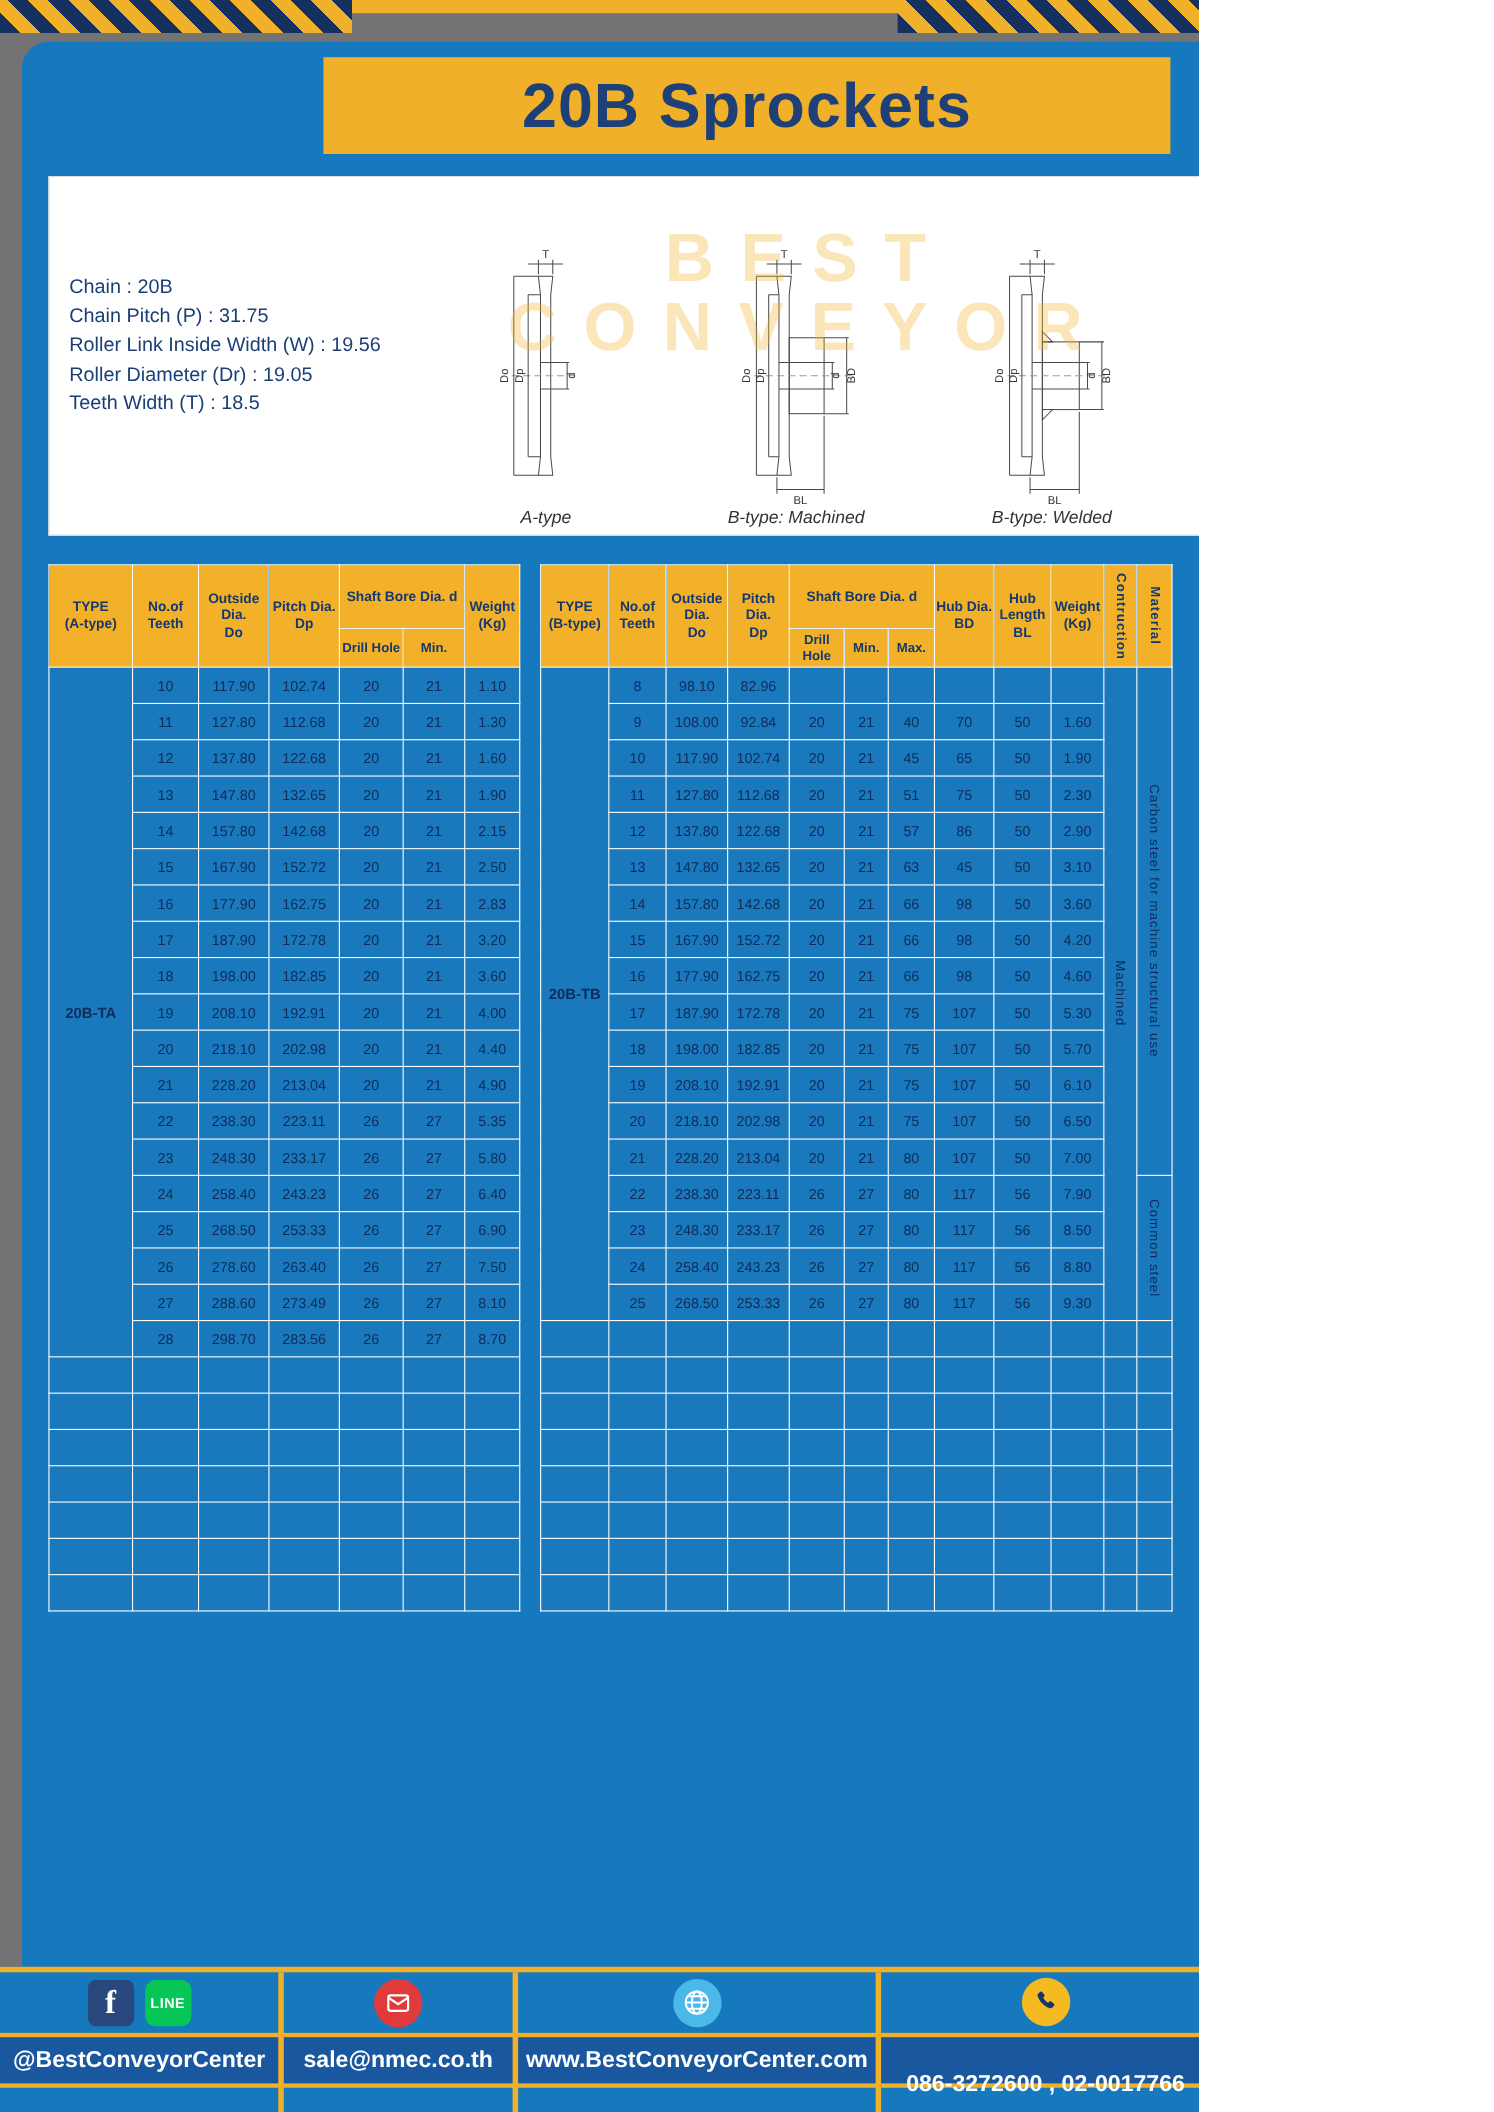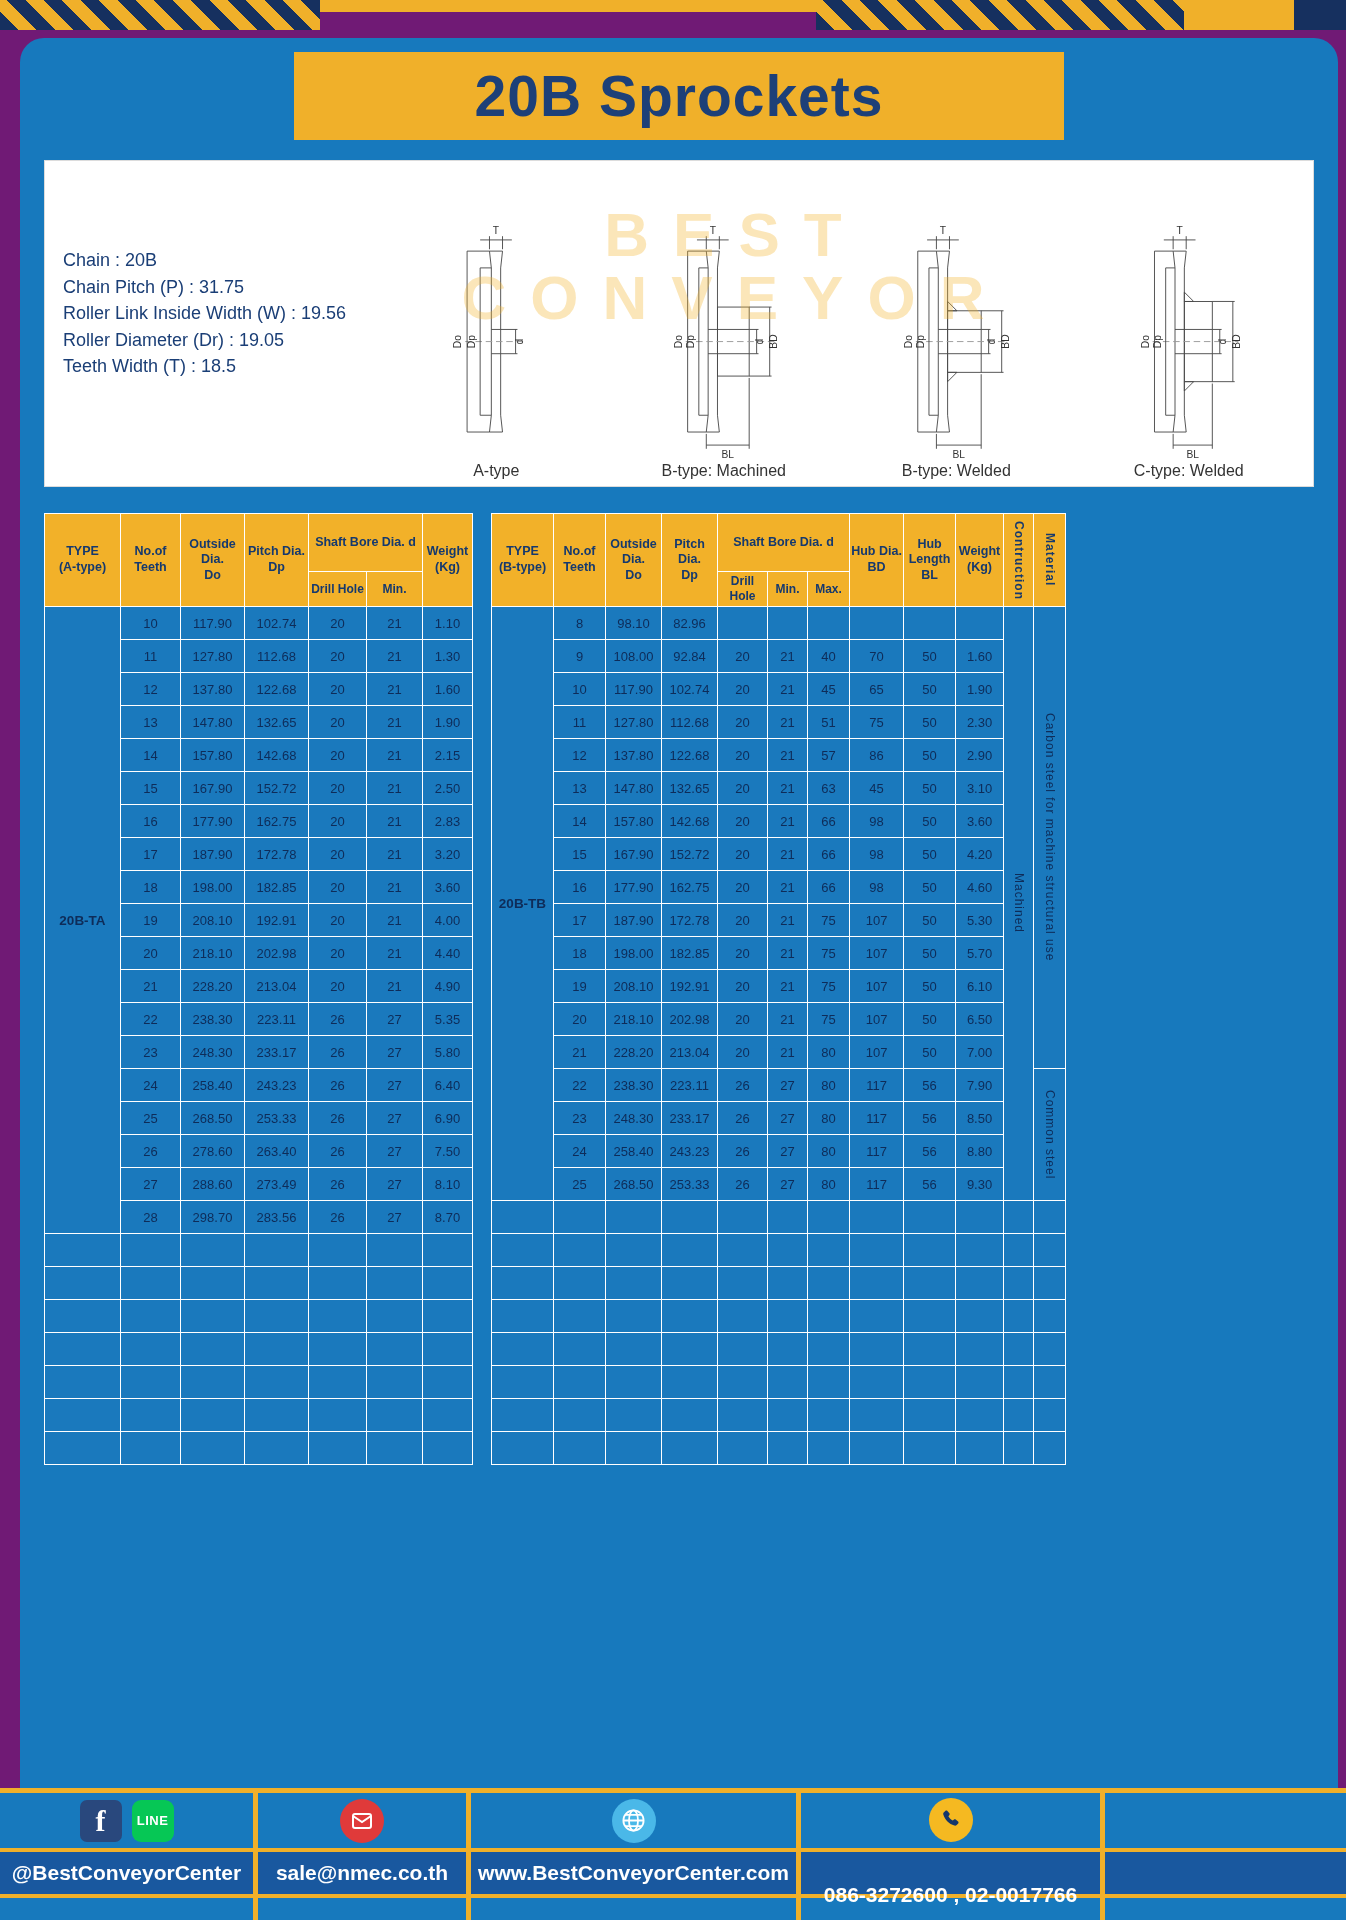--- a/index.html
+++ b/index.html
@@ -1,17 +1,17 @@
 <!DOCTYPE html>
 <html><head>
 <meta charset="utf-8">
 <style>
   * { box-sizing: border-box; }
   body { margin: 0; background: #ffffff; font-family: "Liberation Sans", "DejaVu Sans", sans-serif; }
-  .page { position: relative; width: 1346px; height: 1920px; background: #701a75; overflow: hidden; }
+  .page { position: relative; width: 1090px; height: 1920px; background: #737373; overflow: hidden; }
 
   
   .topdecor { position: absolute; top: 0; left: 0; right: 0; height: 30px; z-index: 5; }
   .yellow-strip { position: absolute; top: 0; left: 0; right: 0; height: 12px; background: #f0b02a; }
   .hz { position: absolute; top: 0; height: 30px;
         background: repeating-linear-gradient(45deg, #16305f 0 13px, #f0b02a 13px 26px); }
   .yellowblk { position: absolute; top: 0; height: 30px; background: #f0b02a; }
   .navyblk  { position: absolute; top: 0; height: 30px; background: #16305f; }
 
   
@@ -28,21 +28,21 @@
   .spec-lines { position: absolute; left: 18px; top: 86px; z-index: 4; }
   .spec-line { color: #1a3e76; font-weight: 400; font-size: 18px; line-height: 26.5px; white-space: nowrap; }
 
   .watermark { position: absolute; left: 370px; top: 42px; width: 640px; text-align: center;
                z-index: 3; pointer-events: none; color: rgba(243, 178, 41, 0.33);
                font-weight: 800; font-size: 62px; letter-spacing: 24px; line-height: 1.02; }
 
   .diagrams { position: absolute; left: 340px; right: 8px; top: 6px; bottom: 6px;
               display: flex; justify-content: space-around; align-items: flex-end; z-index: 1; }
   .diagram { margin: 0; display: flex; flex-direction: column; align-items: center; }
-  .diagram figcaption { font-size: 16px; color: #333333; margin-top: 2px; }
+  .diagram figcaption { font-size: 16px; color: #333333; margin-top: 2px; font-style: italic; }
   .diagram svg text { font-family: "Liberation Sans", sans-serif; }
 
   
   .tables { display: flex; gap: 18px; width: 1270px; margin: 26px auto 0; align-items: flex-start; }
   .sproc-table { border-collapse: collapse; table-layout: fixed; }
   .table-a { width: 428px; }
   .table-b { width: 574px; }
   .sproc-table th, .sproc-table td { border: 1.5px solid #ffffff; padding: 1px;
        text-align: center; vertical-align: middle; overflow: hidden; }
   .sproc-table th { background: #f2b129; color: #15396e; font-weight: 700; font-size: 12.5px;

